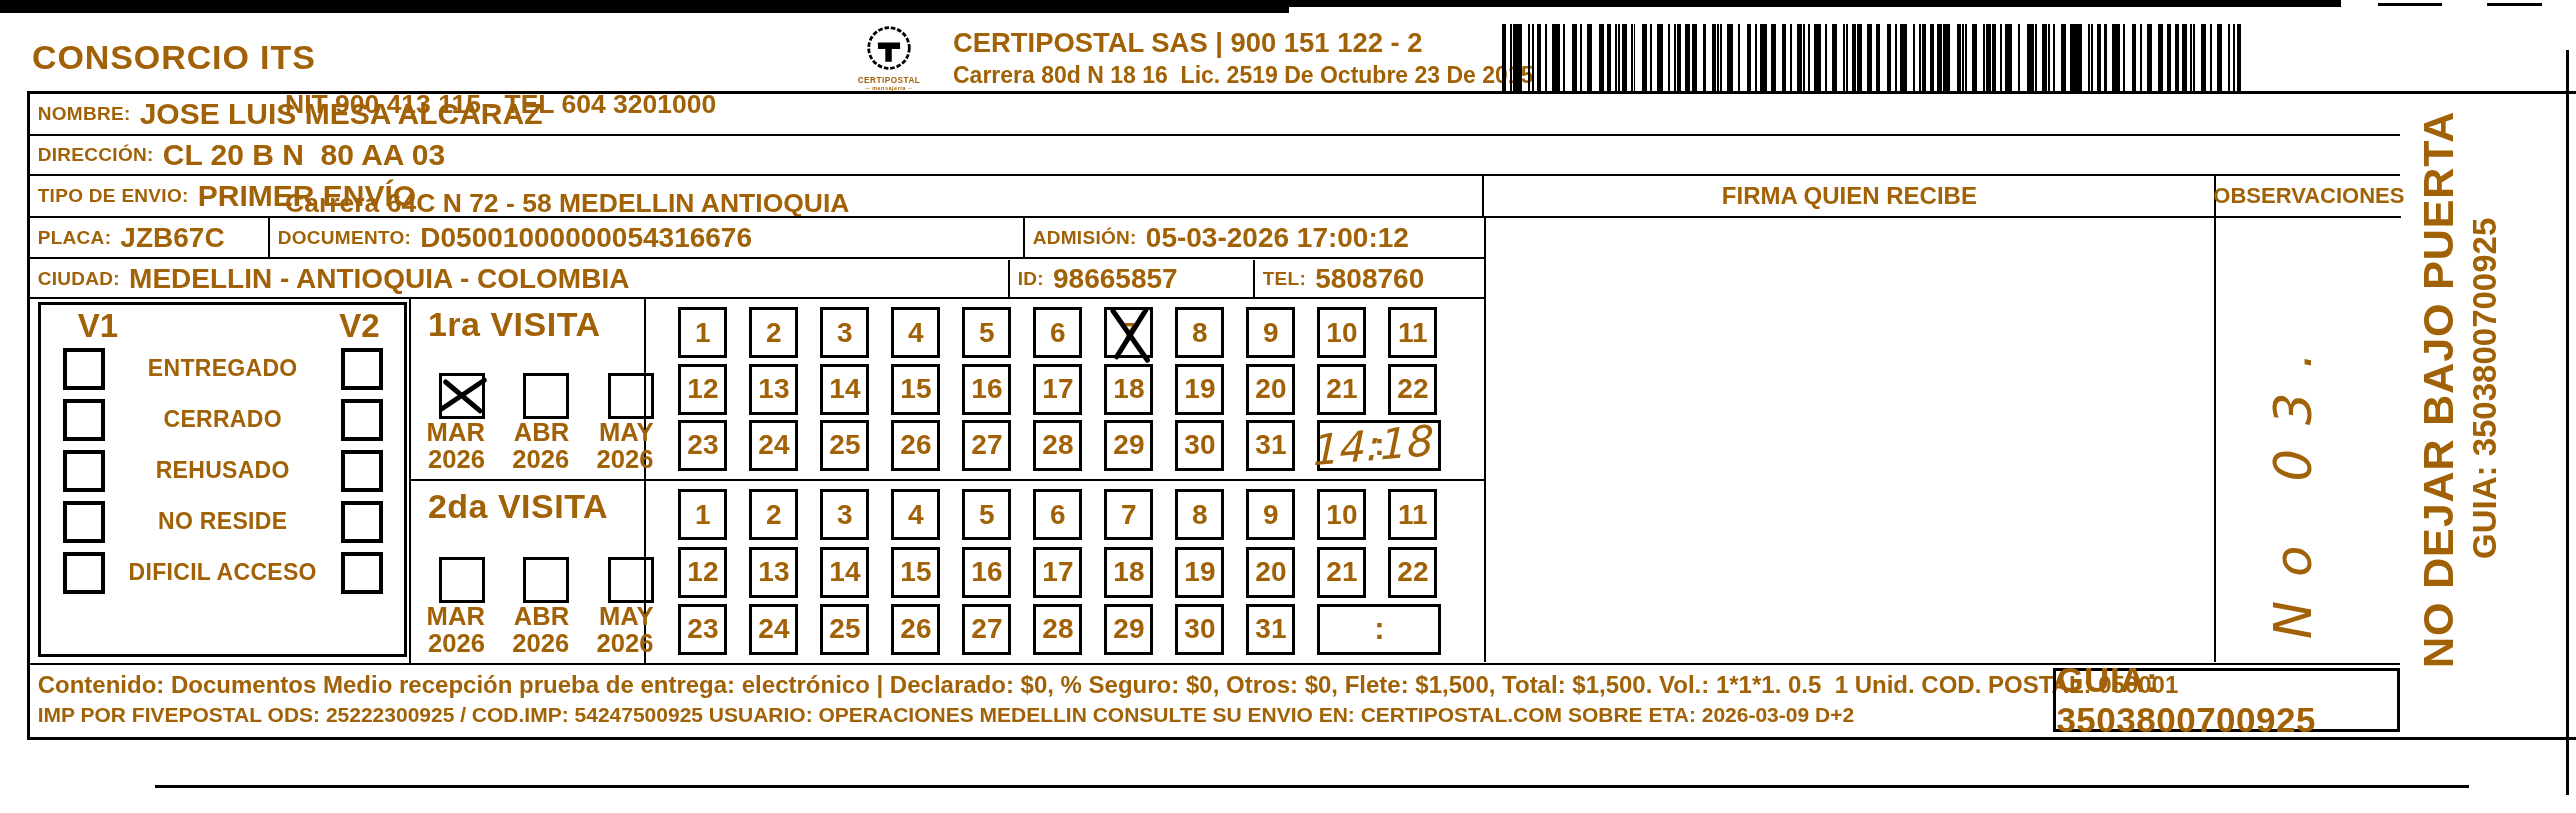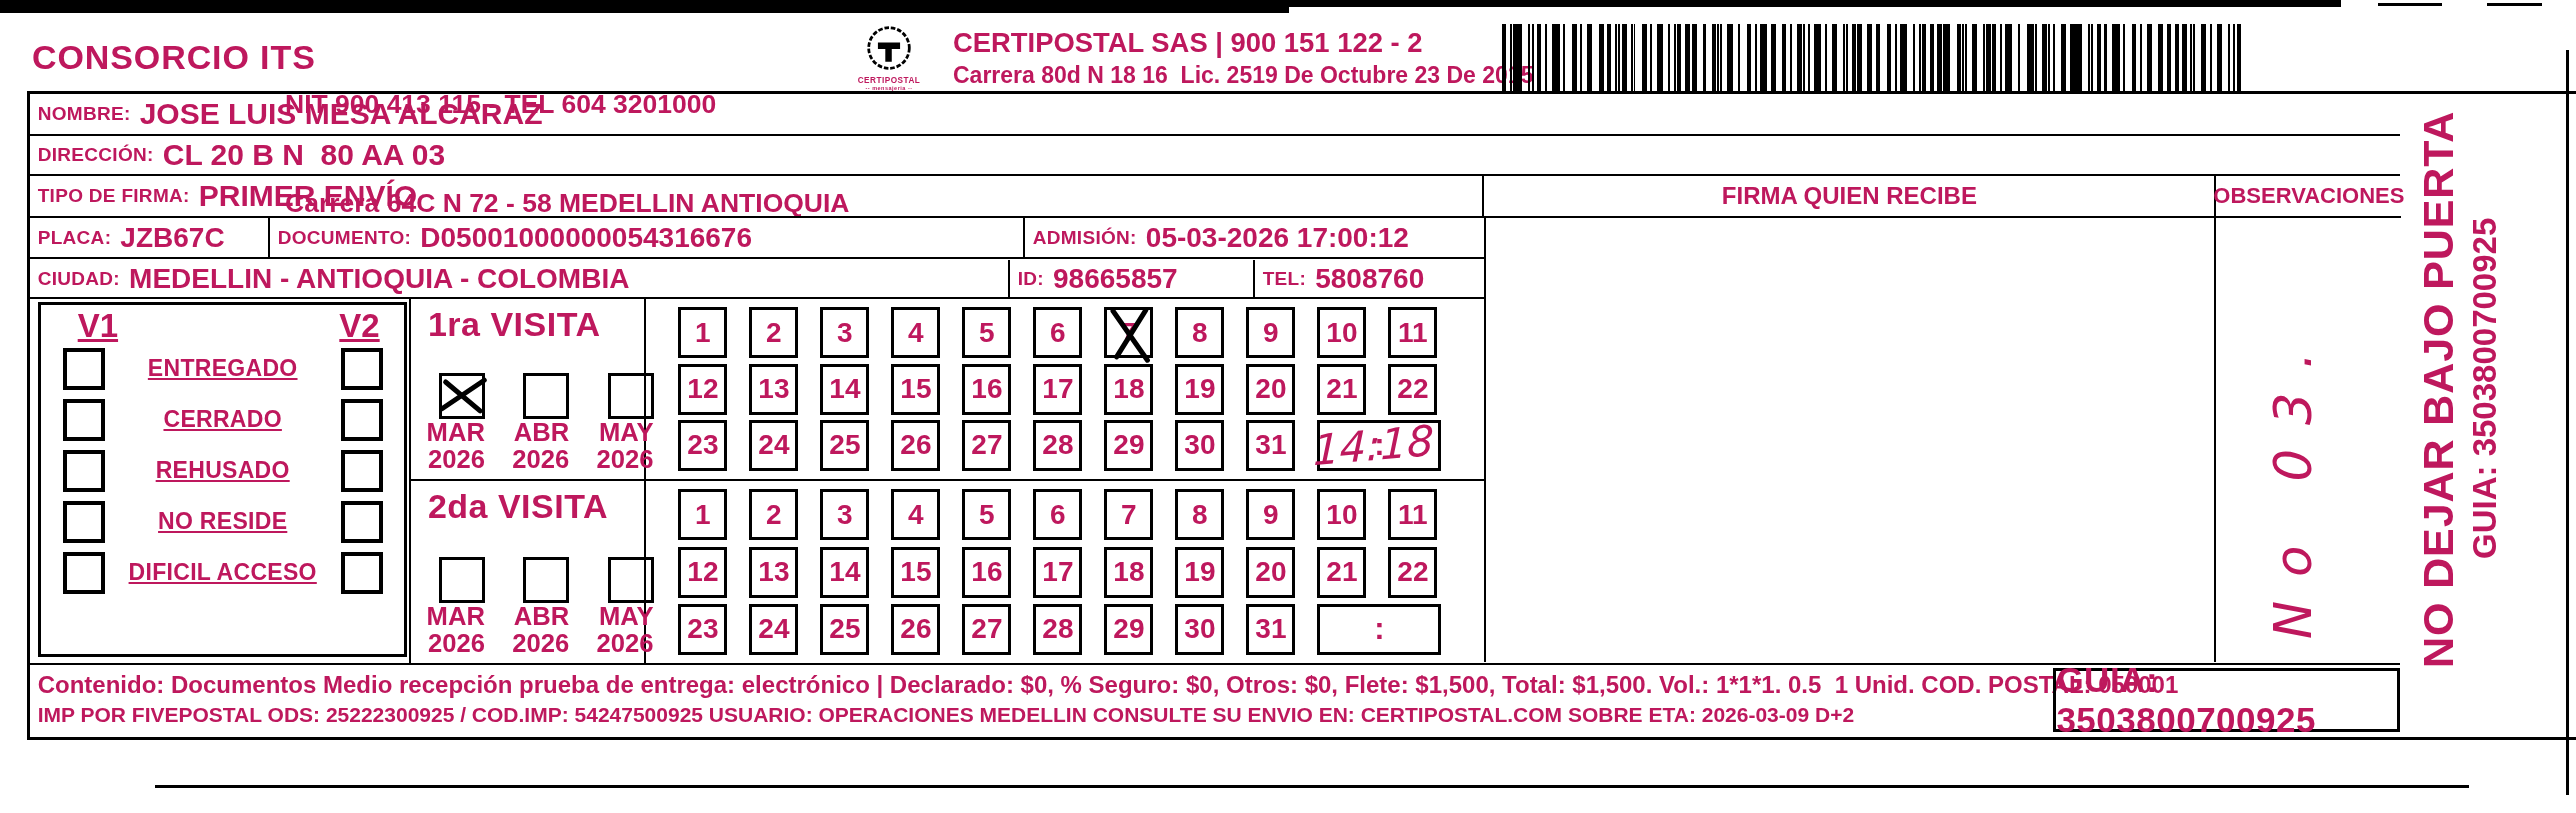--- a/index.html
+++ b/index.html
@@ -1,17 +1,17 @@
 <!DOCTYPE html>
 <html style="font-size:14.6px"><head>
 <meta charset="utf-8">
 <style>
   html,body{margin:0;padding:0;background:#fff;}
   .page{position:relative;width:2576px;height:814px;background:#fff;overflow:hidden;
-        font-family:"Liberation Sans",sans-serif;font-weight:700;color:#be185d;}
+        font-family:"Liberation Sans",sans-serif;font-weight:700;color:#a16207;}
   .abs{position:absolute;}
   
   .bar{position:absolute;background:#000;}
   
   .consorcio{left:32px;top:38px;font-size:34px;letter-spacing:0.9px;}
   .hdr2{line-height:33px;font-size:26.5px;white-space:pre;}
   .cp1{font-size:27.4px;white-space:pre;}
   .cp2{font-size:23px;white-space:pre;}
   .logo-wrap{left:847px;top:24px;width:84px;text-align:center;}
   .logo-txt{font-size:8.2px;letter-spacing:0.5px;margin-top:0.9px;}
@@ -23,21 +23,21 @@
   
   .form{left:27.4px;top:91px;width:2556px;height:649px;border:3.7px solid #000;box-sizing:border-box;}
   .cell{position:absolute;box-sizing:border-box;display:flex;align-items:center;padding-left:7.3px;gap:9.1px;overflow:visible;}
   .bb{border-bottom:2.7px solid #000;} .br{border-right:2.7px solid #000;} .bl{border-left:2.7px solid #000;}
   .flabel{font-size:19px;letter-spacing:0.3px;white-space:pre;}
   .fvalue{font-size:30px;white-space:pre;}
   .fvalue.sm{font-size:28px;}
   .center{justify-content:center;padding-left:0;}
   .headtxt{font-size:24px;}
   
-  .v1v2{left:7.3px;top:208px;width:369px;height:355px;border:3.7px solid #000;box-sizing:border-box;text-decoration:underline;}
+  .v1v2{left:7.3px;top:208px;width:369px;height:355px;border:3.7px solid #000;box-sizing:border-box;}
   .vhead{display:flex;justify-content:space-between;padding:1.8px 24px 0 37px;font-size:33px;height:38px;box-sizing:border-box;}
   .srow{display:flex;align-items:center;height:51px;padding:0 21px 0 22px;box-sizing:border-box;}
   .cbx{width:42px;height:42px;border:4.6px solid #000;box-sizing:border-box;position:relative;flex:0 0 auto;}
   .slabel{flex:1;text-align:center;font-size:23px;letter-spacing:0.3px;}
   
   .mark-direrrada::before{content:"";position:absolute;left:-14%;top:44%;width:130%;height:4.6px;background:#000;transform:rotate(-36deg);border-radius:2.7px;}
   .mark-direrrada::after{content:"";position:absolute;left:-30%;top:40%;width:158%;height:3.7px;background:#000;transform:rotate(-5deg);border-radius:2.7px;}
   
   .visits{left:379px;top:205px;width:1076px;height:364px;border-left:2.7px solid #000;box-sizing:border-box;}
   .visit{position:relative;height:182px;box-sizing:border-box;display:flex;}
@@ -109,21 +109,21 @@
     <div class="cell bb" style="left:0;top:0;width:2370px;height:42px;">
       <span class="flabel">NOMBRE:</span>
       <span class="fvalue">JOSE LUIS MESA ALCARAZ</span>
     </div>
     <div class="cell bb" style="left:0;top:42px;width:2370px;height:40px;">
       <span class="flabel">DIRECCIÓN:</span>
       <span class="fvalue">CL 20 B N  80 AA 03</span>
     </div>
 
     <div class="cell bb br" style="left:0;top:82px;width:1454px;height:42px;">
-      <span class="flabel">TIPO DE FIRMA:</span>
+      <span class="flabel">TIPO DE ENVIO:</span>
       <span class="fvalue">PRIMER ENVÍO</span>
     </div>
     <div class="cell bb br center" style="left:1454px;top:82px;width:732px;height:42px;">
       <span class="headtxt">FIRMA QUIEN RECIBE</span>
     </div>
     <div class="cell bb center" style="left:2186px;top:82px;width:185px;height:42px;">
       <span class="headtxt" style="font-size:22px;">OBSERVACIONES</span>
     </div>
 
     <div class="cell bb br" style="left:0;top:124px;width:240px;height:41px;">

